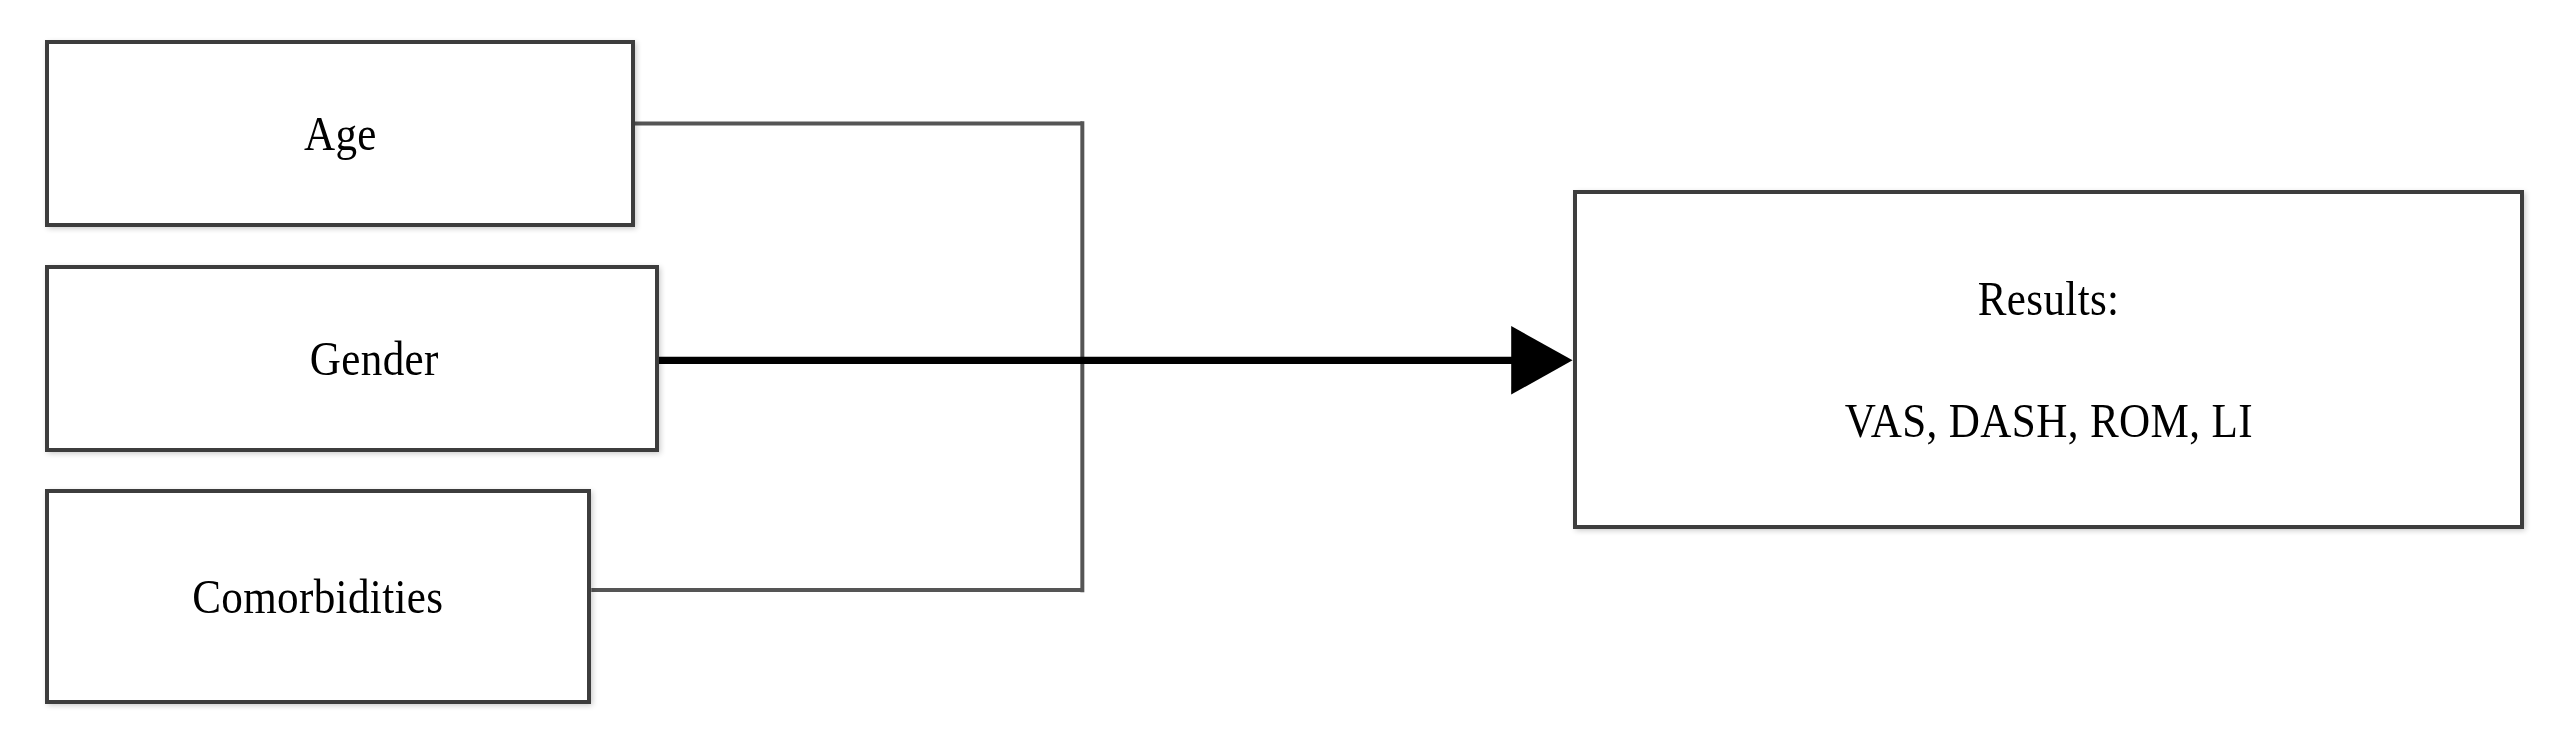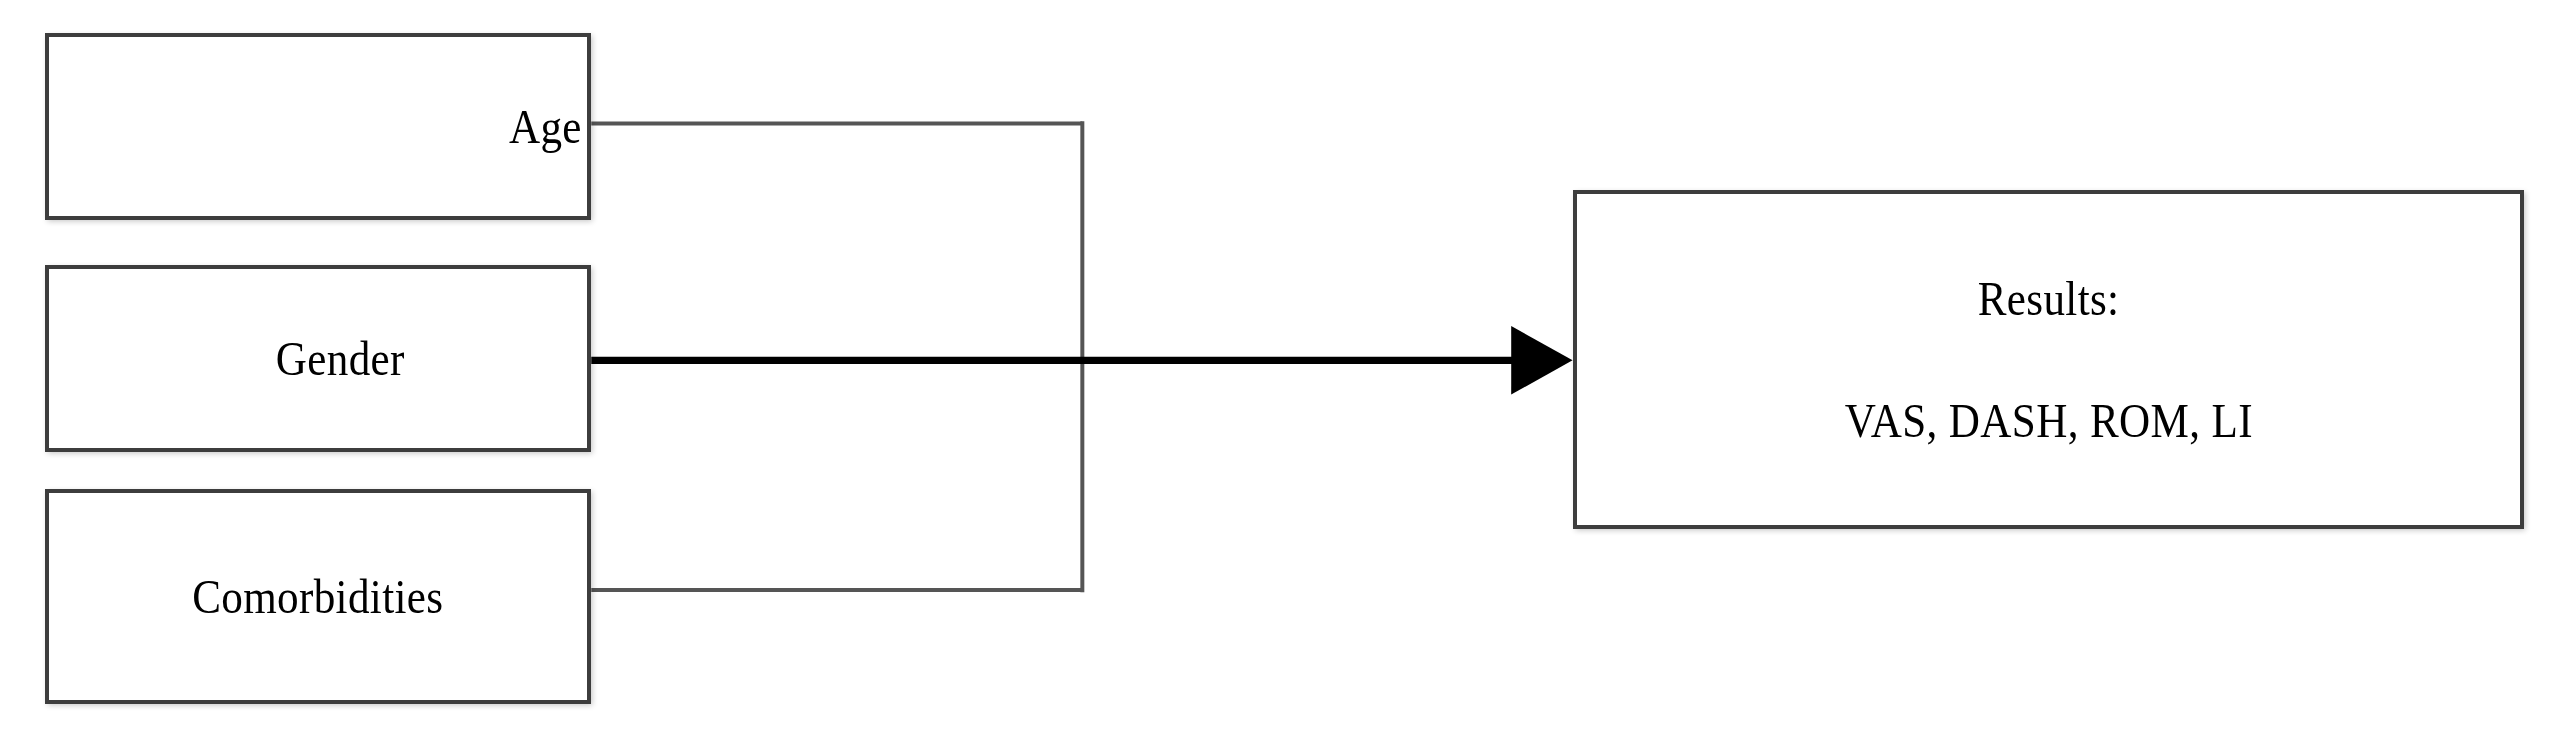--- a/index.html
+++ b/index.html
@@ -33,22 +33,22 @@
   .node-label {
     font-family: "Liberation Serif", "DejaVu Serif", serif;
     color: #000000;
     letter-spacing: 0.4px;
     line-height: 1.18;
     white-space: nowrap;
     transform: scaleX(0.88);
     transform-origin: center center;
   }
 
-  #node-age      { left: 45px;  top: 33px;  width: 546px; height: 187px; align-items: flex-end; }
-  #node-gender   { left: 45px;  top: 265px; width: 546px; height: 187px; padding-left: 44px; }
+  #node-age      { left: 45px;  top: 40px;  width: 590px; height: 187px; }
+  #node-gender   { left: 45px;  top: 265px; width: 614px; height: 187px; padding-left: 44px; }
   #node-comorb   { left: 45px;  top: 489px; width: 546px; height: 215px; }
   #node-results  { left: 1573px; top: 190px; width: 951px; height: 339px; gap: 40px; }
 
   #node-age .node-label,
   #node-gender .node-label,
   #node-comorb .node-label { font-size: 49px; }
 
   #node-results .node-label { font-size: 49px; }
   #node-results .results-line2 { margin-top: 24px; }
 

